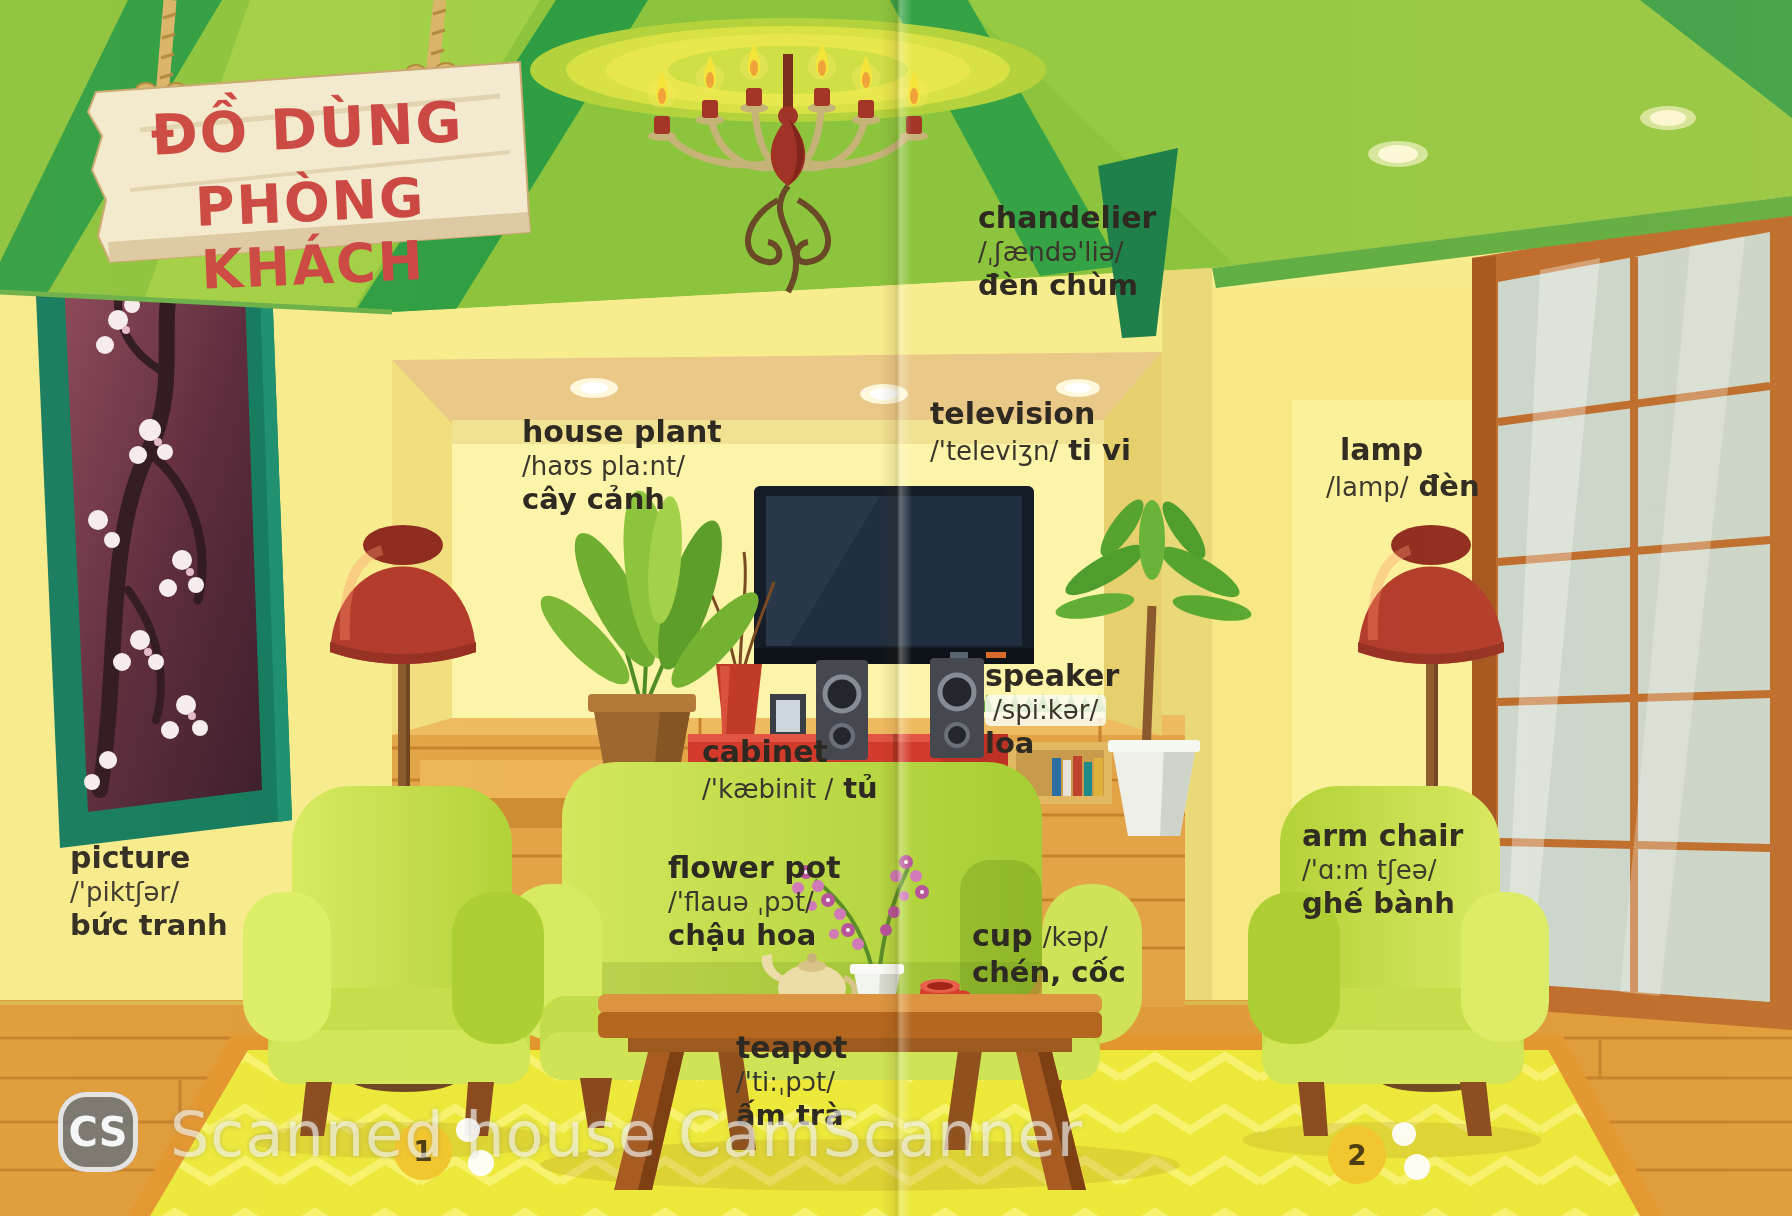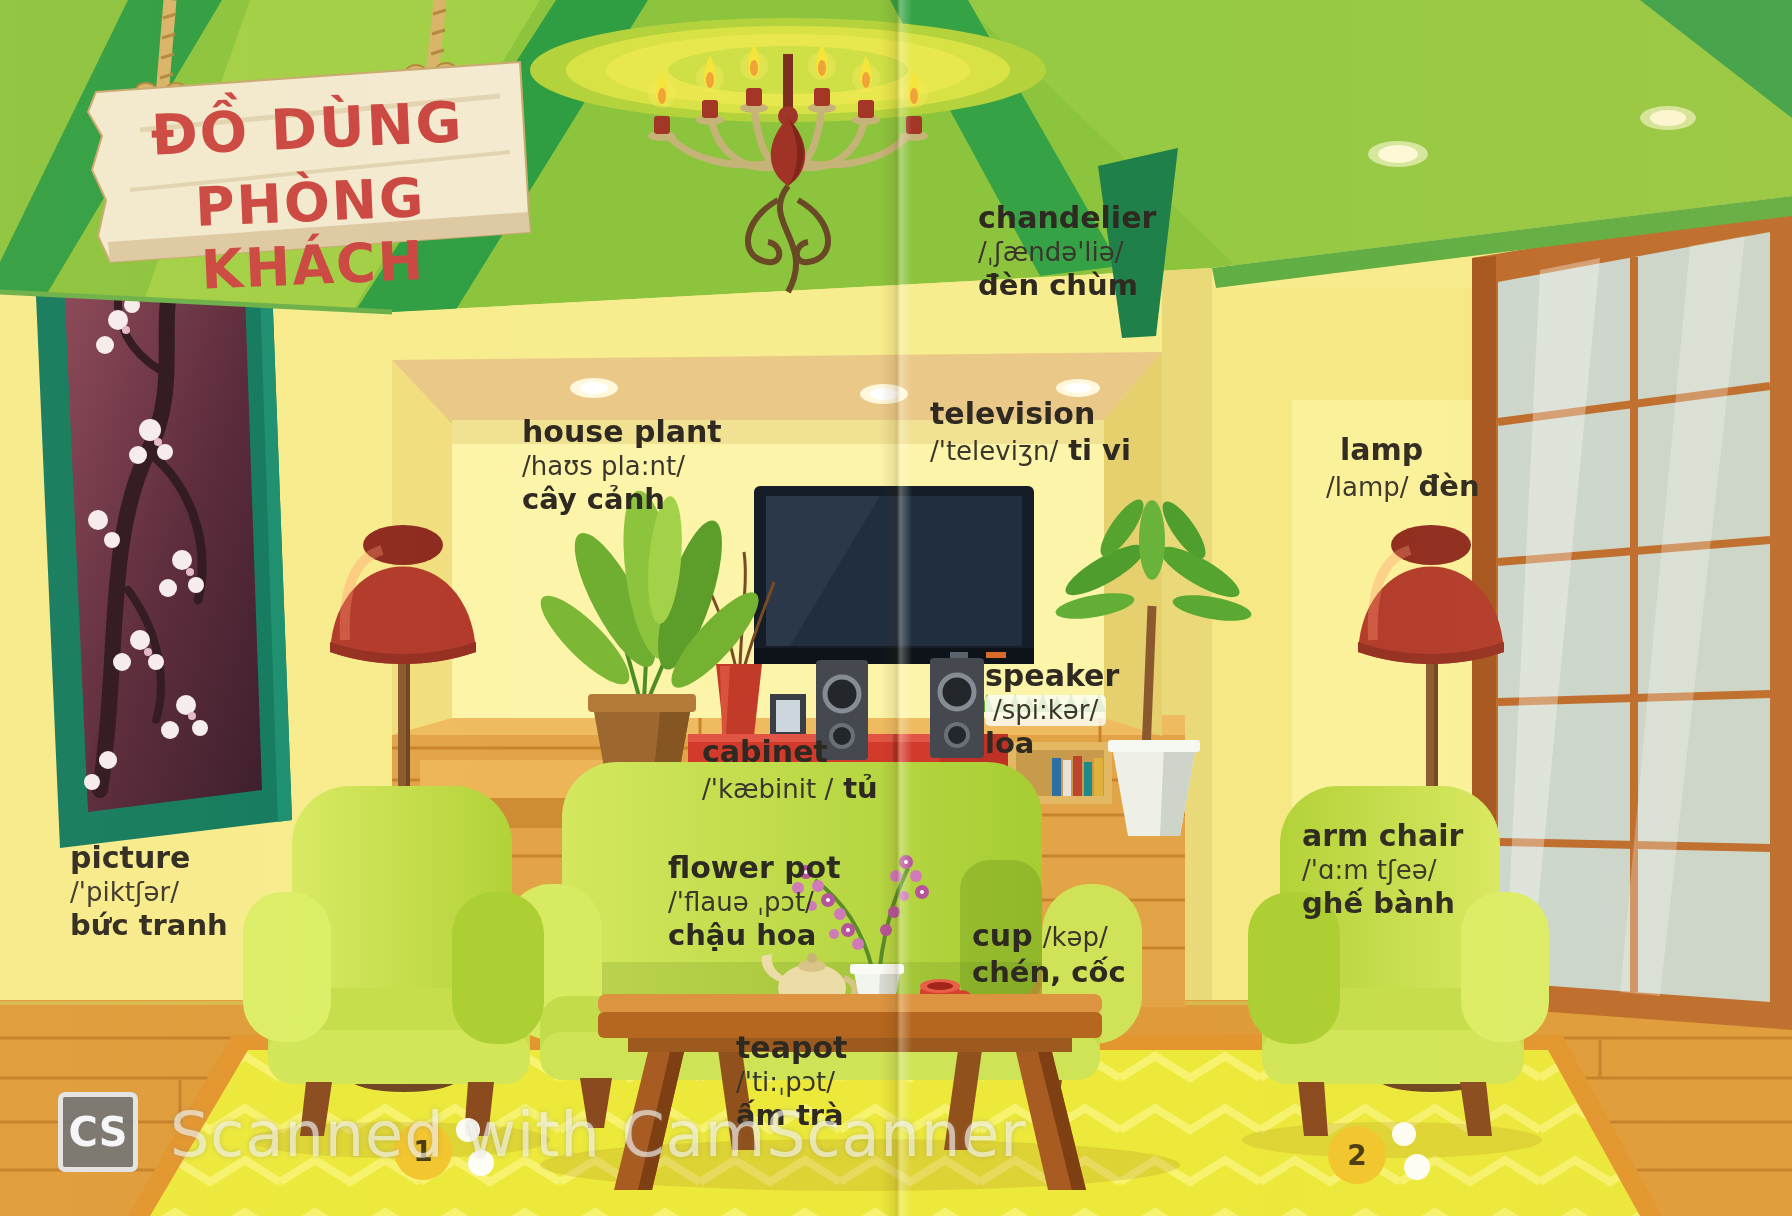--- a/index.html
+++ b/index.html
@@ -23,21 +23,21 @@
     transform:rotate(-2.5deg);color:#cb4742;font-weight:bold;letter-spacing:2px;
   }
   .sign-title .l1{display:block;font-size:56px;}
   .sign-title .l2{display:block;font-size:54px;margin-top:10px;}
   
   .badge{position:absolute;width:58px;height:58px;border-radius:50%;background:#f2c62e;
     display:flex;align-items:center;justify-content:center;
     font-weight:bold;font-size:28px;color:#4a3c10;}
   .dot{position:absolute;border-radius:50%;background:rgba(255,255,255,0.95);}
   
-  .wm-logo{position:absolute;left:58px;top:1092px;width:80px;height:80px;border-radius:7px;
+  .wm-logo{position:absolute;left:58px;top:1092px;width:80px;height:80px;border-radius:28px;
     background:rgba(108,114,122,0.85);box-shadow:inset 0 0 0 5px rgba(255,255,255,0.8);
     display:flex;align-items:center;justify-content:center;
     font-size:40px;font-weight:bold;color:#f4f6f8;}
   .wm-text{position:absolute;left:170px;top:1098px;font-size:62px;
     color:rgba(253,253,250,0.60);letter-spacing:1px;
     text-shadow:0 0 5px rgba(130,130,130,0.35);}
   .crease{position:absolute;left:880px;top:0;width:32px;height:1216px;pointer-events:none;
     background:linear-gradient(90deg, rgba(0,0,0,0) 0%, rgba(90,60,10,0.10) 42%,
       rgba(60,40,5,0.16) 52%, rgba(255,255,245,0.30) 64%, rgba(0,0,0,0) 100%);}
   .page-shade{position:absolute;inset:0;pointer-events:none;
@@ -576,13 +576,13 @@
 </div>
 <div class="dot" style="left:1392px;top:1122px;width:24px;height:24px;"></div>
 <div class="dot" style="left:1404px;top:1154px;width:26px;height:26px;"></div>
 
 <div class="crease"></div>
 <div class="page-shade"></div>
 
 <div class="wm-logo">
   <span>CS</span>
 </div>
-<div class="wm-text">Scanned with CamScanner</div>
+<div class="wm-text">Scanned house CamScanner</div>
 
 </body></html>

